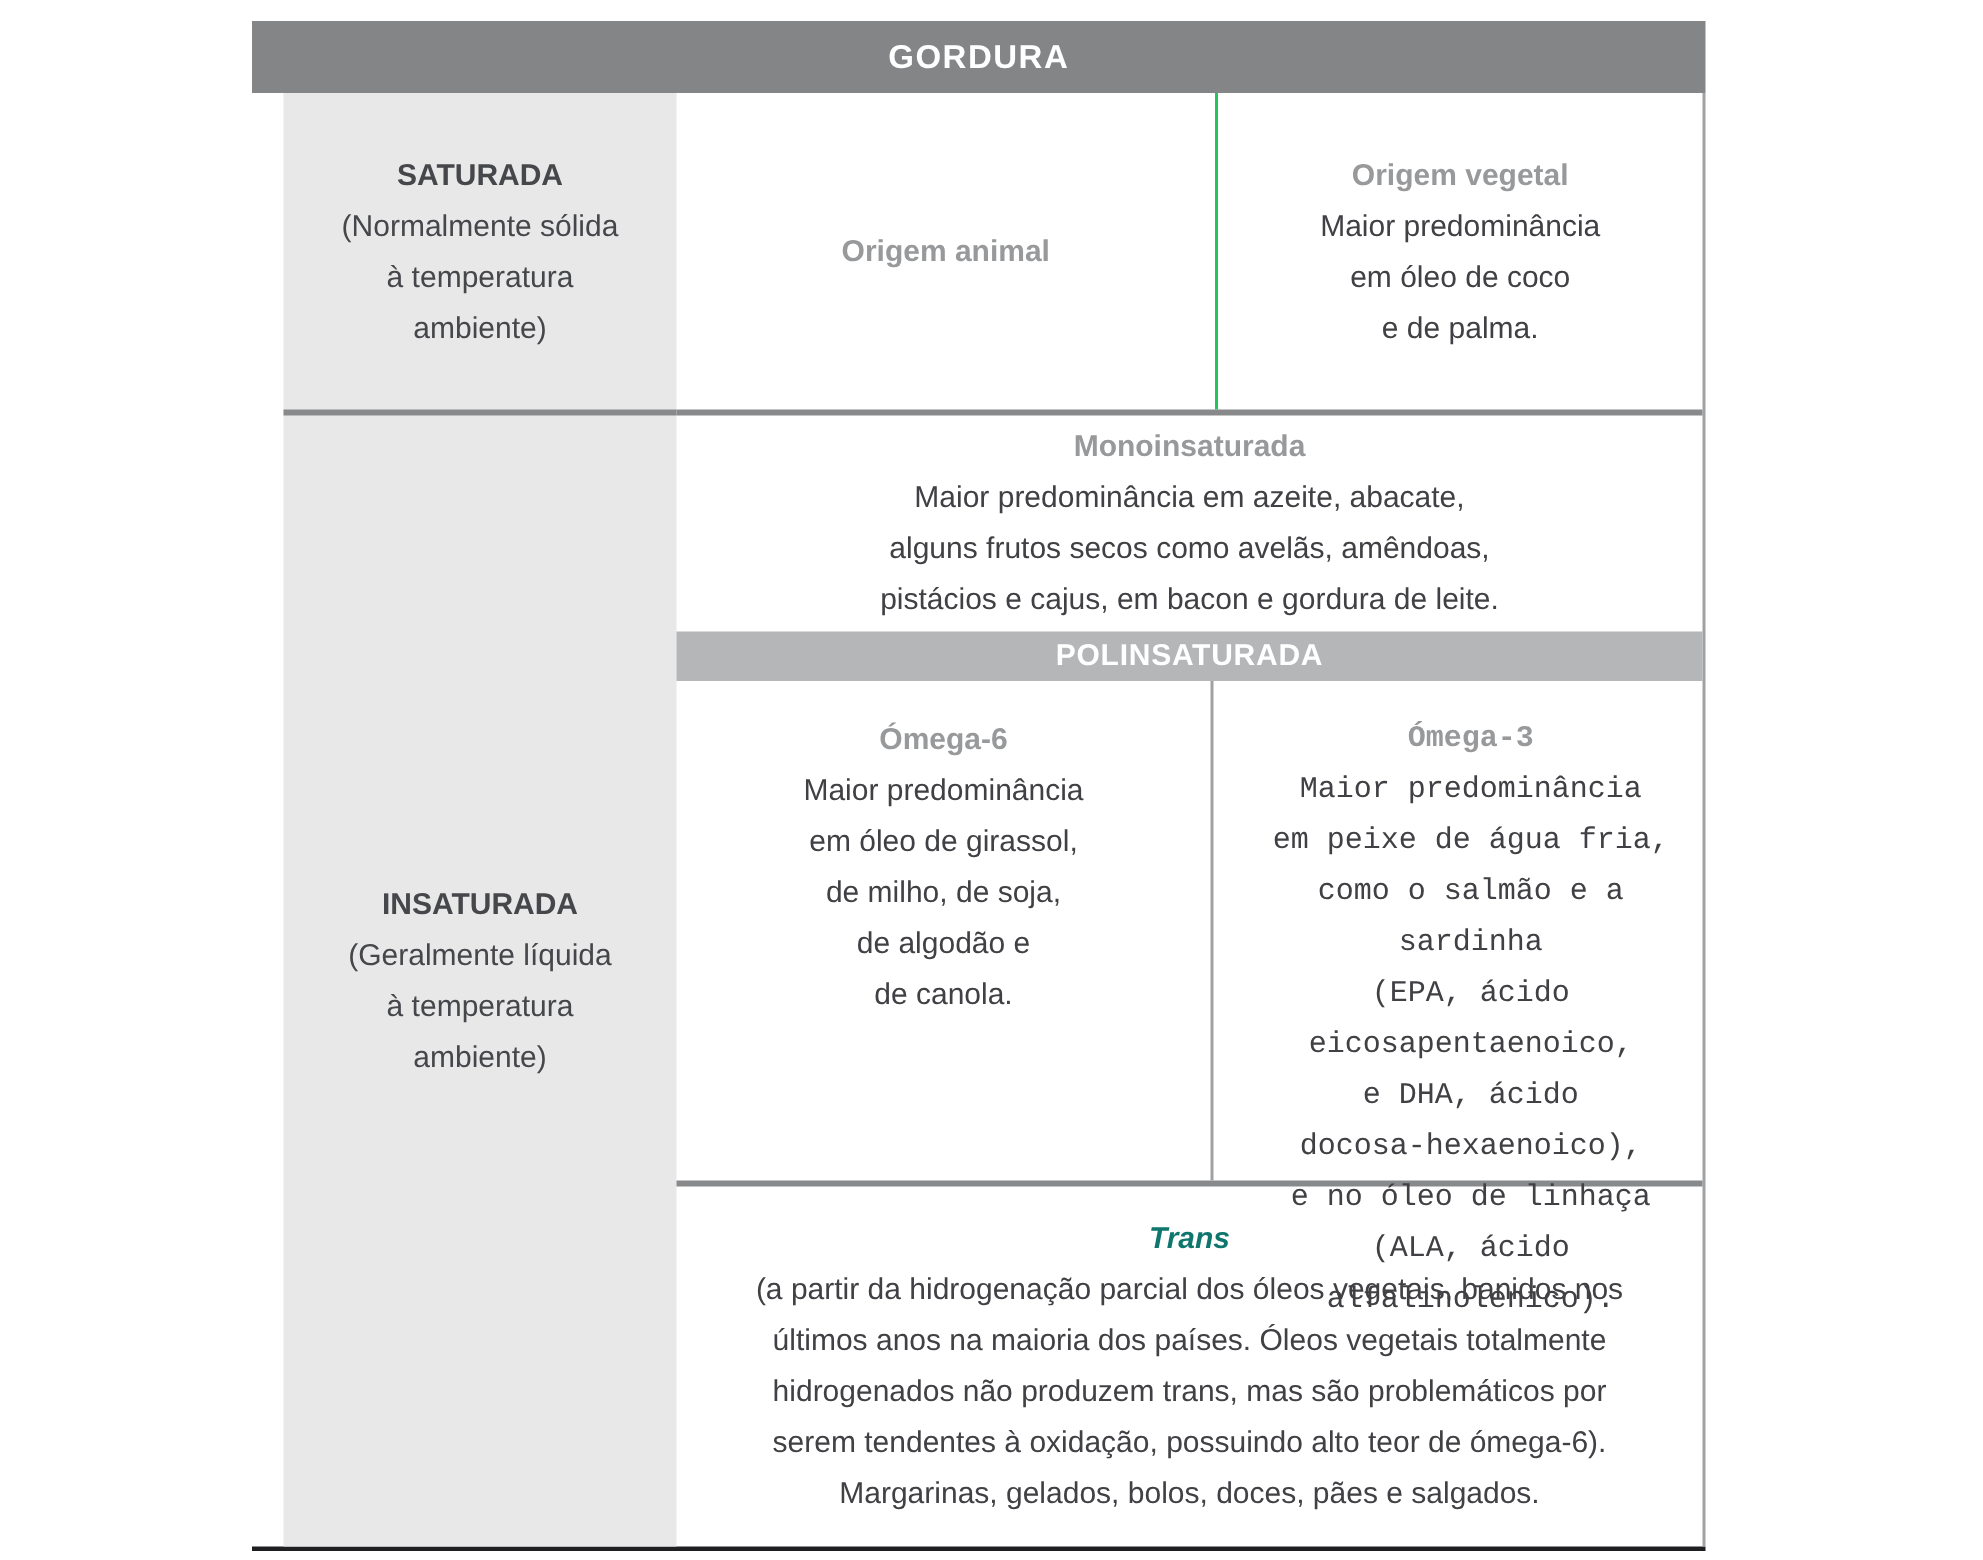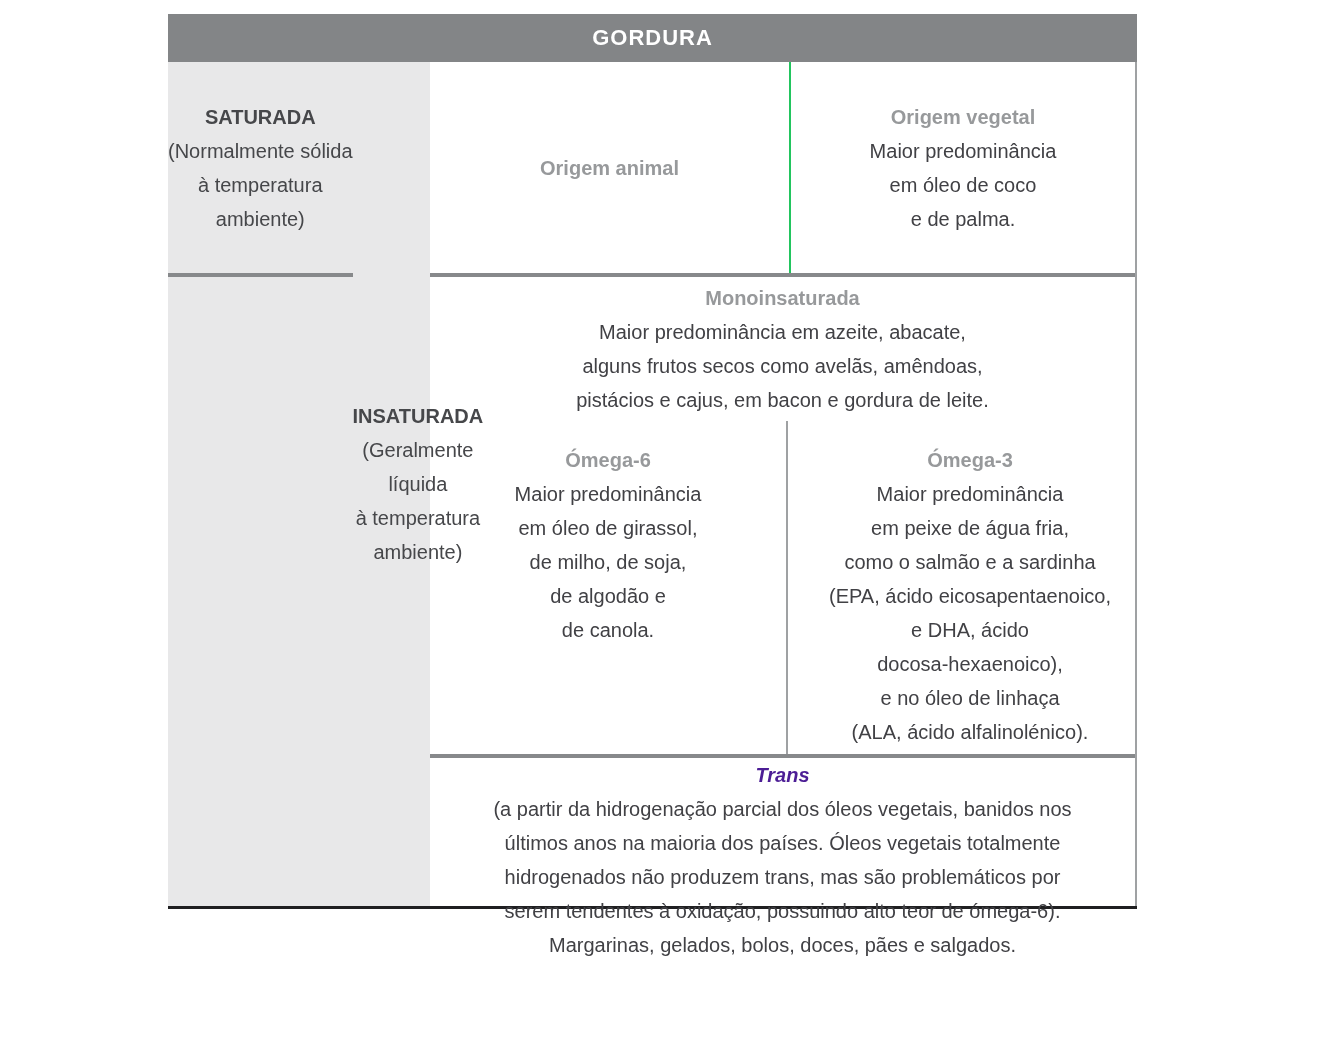--- a/index.html
+++ b/index.html
@@ -2,31 +2,31 @@
 <html><head>
 <meta charset="utf-8">
 <style>
   * { margin:0; padding:0; box-sizing:border-box; }
   html,body { background:#ffffff; }
   .page {
     position:relative; width:1322px; height:1040px; background:#ffffff;
     font-family:"Liberation Sans","DejaVu Sans",sans-serif;
   }
   .fat-table {
-    position:absolute; left:168px; top:14px; width:969px; height:895px;
+    position:absolute; left:168px; top:14px; width:969px; height:1020px;
     display:flex; flex-direction:column;
     border-bottom:3px solid #1f1f21;
   }
   .banner-main {
     flex:none; height:48px; background:#838587; color:#ffffff;
     display:flex; align-items:center; justify-content:center;
     font-weight:bold; font-size:22px; letter-spacing:1px;
   }
   .tbody { flex:1; display:flex; border-right:2px solid #9fa1a3; min-height:0; }
-  .left-col { flex:none; width:262px; background:#e8e8e9; display:flex; flex-direction:row; }
+  .left-col { flex:none; width:262px; background:#e8e8e9; display:flex; flex-direction:column;margin-left:21px; }
   .left-cell {
     display:flex; flex-direction:column; align-items:center; justify-content:center;
     text-align:center; color:#46474a; font-size:20px; line-height:34px;
   }
   .left-cell.saturada { flex:none; height:215px; border-bottom:4px solid #87898b; }
   .left-cell.insaturada { flex:1; }
   .cat-name { font-weight:bold; }
   .right-col { flex:1; display:flex; flex-direction:column; min-width:0; }
   .origem-row { flex:none; height:215px; border-bottom:4px solid #87898b; display:flex; }
   .cell {
@@ -39,24 +39,24 @@
   .multiline { white-space:pre-line; }
   .mono-cell { flex:none; height:144px; }
   .banner-sub {
     flex:none; height:33px; background:#b4b6b8; color:#ffffff;
     display:flex; align-items:center; justify-content:center;
     font-weight:bold; font-size:20px; letter-spacing:0.5px;
   }
   .omega-row { flex:none; height:337px; border-bottom:4px solid #87898b; display:flex;gap:17px; }
   .omega-row .cell { justify-content:flex-start; padding-top:22px; }
   .cell-omega6 { flex:none; width:358px; border-right:2px solid #9fa1a3; }
-  .cell-omega3 { flex:1; padding-left:4px; padding-right:4px; }
+  .cell-omega3 { flex:1; padding-left:4px; padding-right:4px;font-family:Liberation Mono, monospace; }
   .trans-cell { flex:1; }
   .italic { }
-  .trans-heading { color:#4c1d95; font-weight:bold; font-style:italic; }
+  .trans-heading { color:#0f766e; font-weight:bold; font-style:italic; }
 </style>
 </head>
 <body>
 
 <div class="page">
   <div class="fat-table">
 
     <div class="banner-main">
       <span>GORDURA</span>
     </div>
@@ -92,20 +92,23 @@
           </div>
         </div>
 
         <div class="cell mono-cell">
           <div class="gray-heading">Monoinsaturada</div>
           <div class="multiline">Maior predominância em azeite, abacate,
 alguns frutos secos como avelãs, amêndoas,</div>
           <div><span>pistácios e cajus, em </span><span class="italic">bacon</span><span> e gordura de leite.</span></div>
         </div>
 
+        <div class="banner-sub">
+          <span>POLINSATURADA</span>
+        </div>
 
         <div class="omega-row">
           <div class="cell cell-omega6">
             <div class="gray-heading">Ómega-6</div>
             <div class="multiline">Maior predominância
 em óleo de girassol,
 de milho, de soja,
 de algodão e
 de canola.</div>
           </div>

